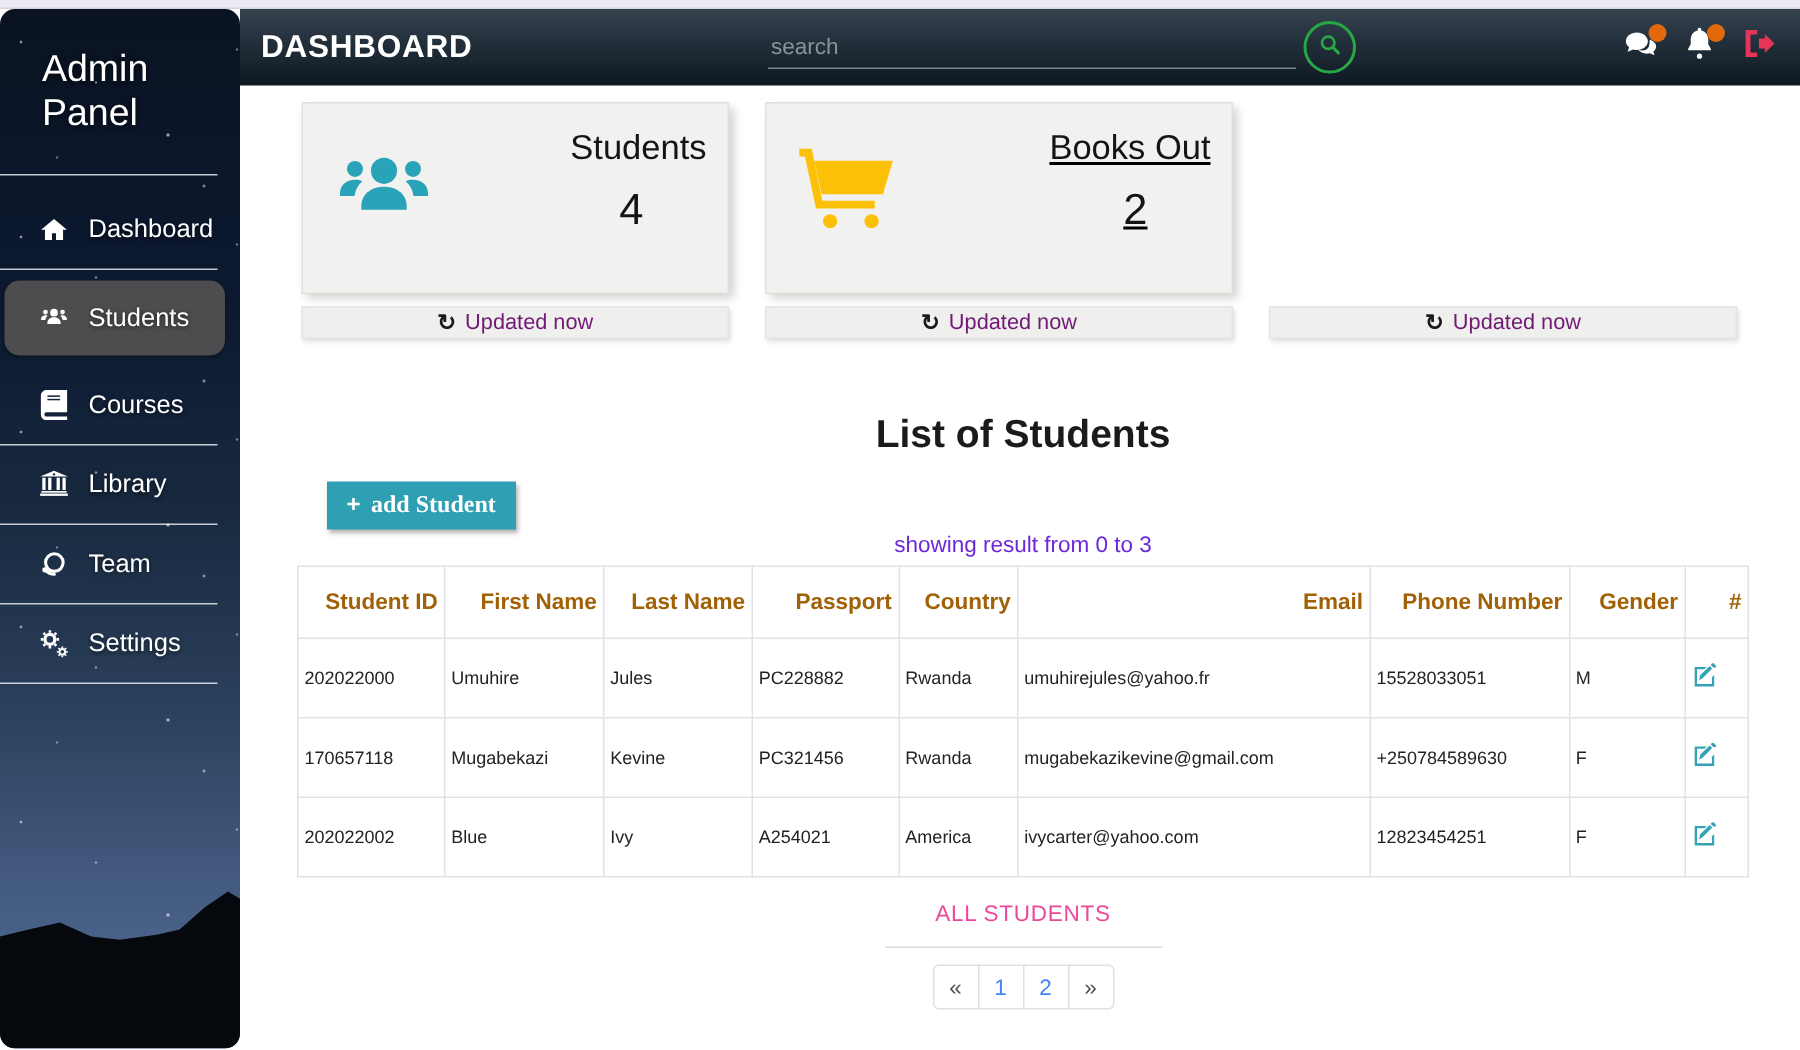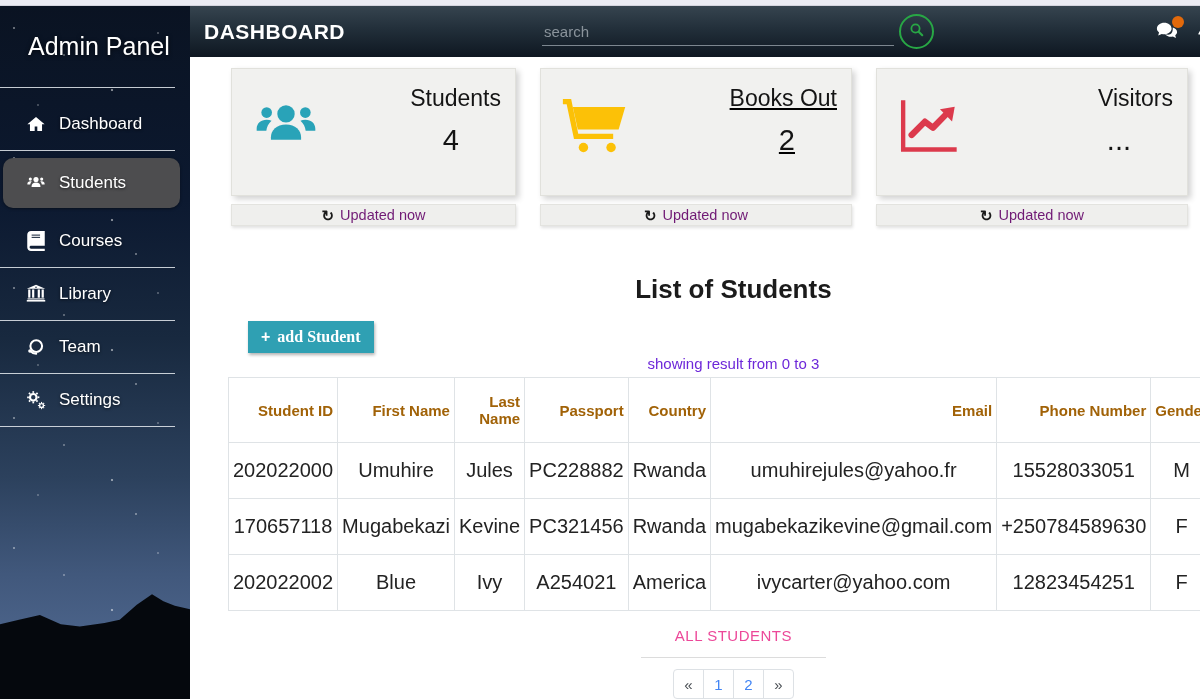--- a/index.html
+++ b/index.html
@@ -5,22 +5,22 @@
   * { box-sizing: border-box; margin: 0; padding: 0; }
   html,body { width:1200px; height:700px; overflow:hidden; }
   body { font-family:"Liberation Sans", sans-serif; background:#fff; }
 
   
   .top-strip { height:6px; background:#ebebf3; border-bottom:1px solid #d4d4de; }
 
   .app { display:flex; height:693px; }
 
   
-  .sidebar { width:190px; flex-shrink:0; position:relative; overflow:hidden;
-    background:linear-gradient(180deg,#0a1322 0%,#0c1930 28%,#18293f 48%,#2c415d 68%,#41587c 82%,#4a6288 90%,#3e5679 100%); }
+  .sidebar { width:160px; flex-shrink:0; position:relative; overflow:hidden;
+    background:linear-gradient(180deg,#0a1322 0%,#0c1930 28%,#18293f 48%,#2c415d 68%,#41587c 82%,#4a6288 90%,#3e5679 100%);border-radius:10px; }
   .stars { position:absolute; inset:0; pointer-events:none;
     background-image:
       radial-gradient(1px 1px at 14px 22px, rgba(255,255,255,.9), transparent 1.2px),
       radial-gradient(1px 1px at 64px 49px, rgba(255,255,255,.7), transparent 1.2px),
       radial-gradient(1.4px 1.4px at 112px 84px, rgba(255,255,255,.85), transparent 1.6px),
       radial-gradient(1px 1px at 158px 27px, rgba(255,255,255,.6), transparent 1.2px),
       radial-gradient(1px 1px at 38px 99px, rgba(255,255,255,.55), transparent 1.2px),
       radial-gradient(1.2px 1.2px at 136px 118px, rgba(255,255,255,.7), transparent 1.4px);
     background-repeat:repeat; background-size:190px 130px; }
   .mountain { position:absolute; left:0; bottom:0; width:190px; height:115px; background:#05080d;
@@ -73,21 +73,21 @@
   
   .table-area { margin:0 34px 0 38px; }
   .list-heading { text-align:center; font-size:26px; color:#1b1b1b; margin-top:48px; }
   .add-btn { display:inline-flex; align-items:center; gap:7px; margin:16px 0 0 20px; background:#2fa0b3; border:none;
     color:#fff; font-family:"Liberation Serif", serif; font-weight:bold; font-size:16px; padding:7px 13px;
     box-shadow:1px 2px 3px rgba(0,0,0,.3); cursor:pointer; }
   .add-plus { font-family:"Liberation Sans", sans-serif; font-weight:bold; font-size:16px; }
   .showing-text { text-align:center; font-size:15px; color:#6d28d9; margin-top:2px; }
   table.students { width:100%; border-collapse:collapse; margin-top:5px; background:#fff; }
   table.students th { border:1px solid #dfe3e6; font-size:15px; font-weight:bold; color:#a16207; padding:15px 4px; text-align:right; }
-  table.students td { border:1px solid #dfe3e6; font-size:20px; color:#232323; padding:16px 4px; text-align:center;margin-left:43px; }
+  table.students td { border:1px solid #dfe3e6; font-size:12px; color:#232323; padding:16px 4px; text-align:left;margin-left:43px; }
   .edit-btn { display:inline-flex; cursor:pointer; }
   .edit-btn svg { width:17px; height:17px; }
   .all-students { text-align:center; color:#ec4899; font-size:15px; letter-spacing:.5px; margin-top:16px; }
   .bottom-hr { width:185px; border:none; border-top:1px solid #dcdcdc; margin:13px auto 11px; }
   .pagination { display:flex; justify-content:center; }
   .page-btn { min-width:31px; height:30px; border:1px solid #dde1e5; background:#fff; display:flex; align-items:center;
     justify-content:center; font-size:15px; margin-left:-1px; cursor:pointer; padding:0 9px; }
   .page-btn:first-child { border-radius:4px 0 0 4px; margin-left:0; }
   .page-btn:last-child { border-radius:0 4px 4px 0; }
   .page-arrow { color:#4a4f54; }
@@ -283,33 +283,20 @@
               <circle cx="190" cy="438" r="40"></circle>
                 <circle cx="424" cy="438" r="40"></circle>
             </svg>
           </div>
           <div class="card-right">
             <div class="card-title">Books Out</div>
             <div class="card-value">2</div>
           </div>
         </div>
 
-        <div class="card card-3">
-          <div class="card-icon">
-            <svg viewBox="0 0 512 512">
-              <path d="M44 44v388h424v36H8V44z" fill="#dc3a4c"></path>
-              <path d="M96 330 206 220l66 50 116-118" fill="none" stroke="#dc3a4c" stroke-width="52" stroke-linejoin="round" stroke-linecap="round"></path>
-              <polygon points="330,118 452,96 430,218" fill="#dc3a4c"></polygon>
-            </svg>
-          </div>
-          <div class="card-right">
-            <div class="card-title">Visitors</div>
-            <div class="card-value">...</div>
-          </div>
-        </div>
       </div>
 
       <div class="strips-row">
         <div class="strip strip-1">
           <span class="refresh-glyph">↻</span>
           <span class="strip-link">Updated now</span>
         </div>
         <div class="strip strip-2">
           <span class="refresh-glyph">↻</span>
           <span class="strip-link">Updated now</span>

